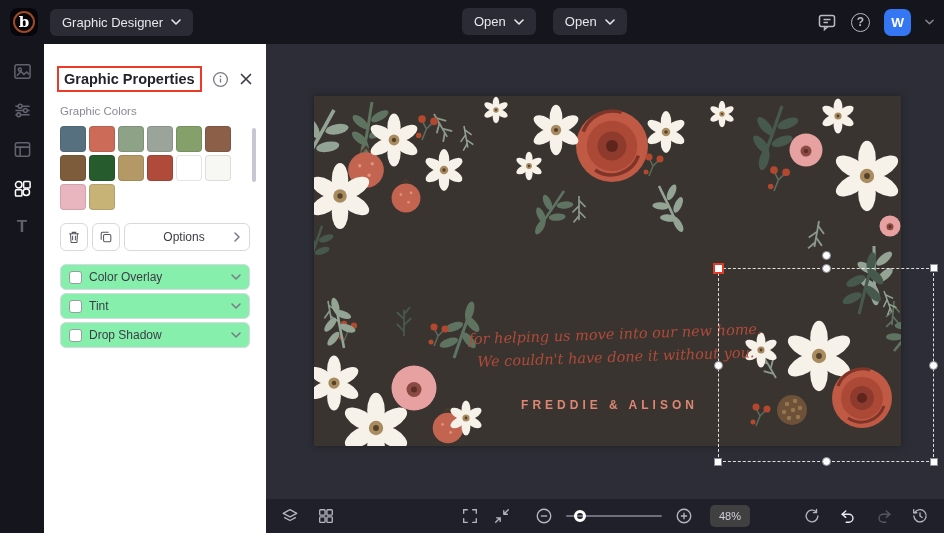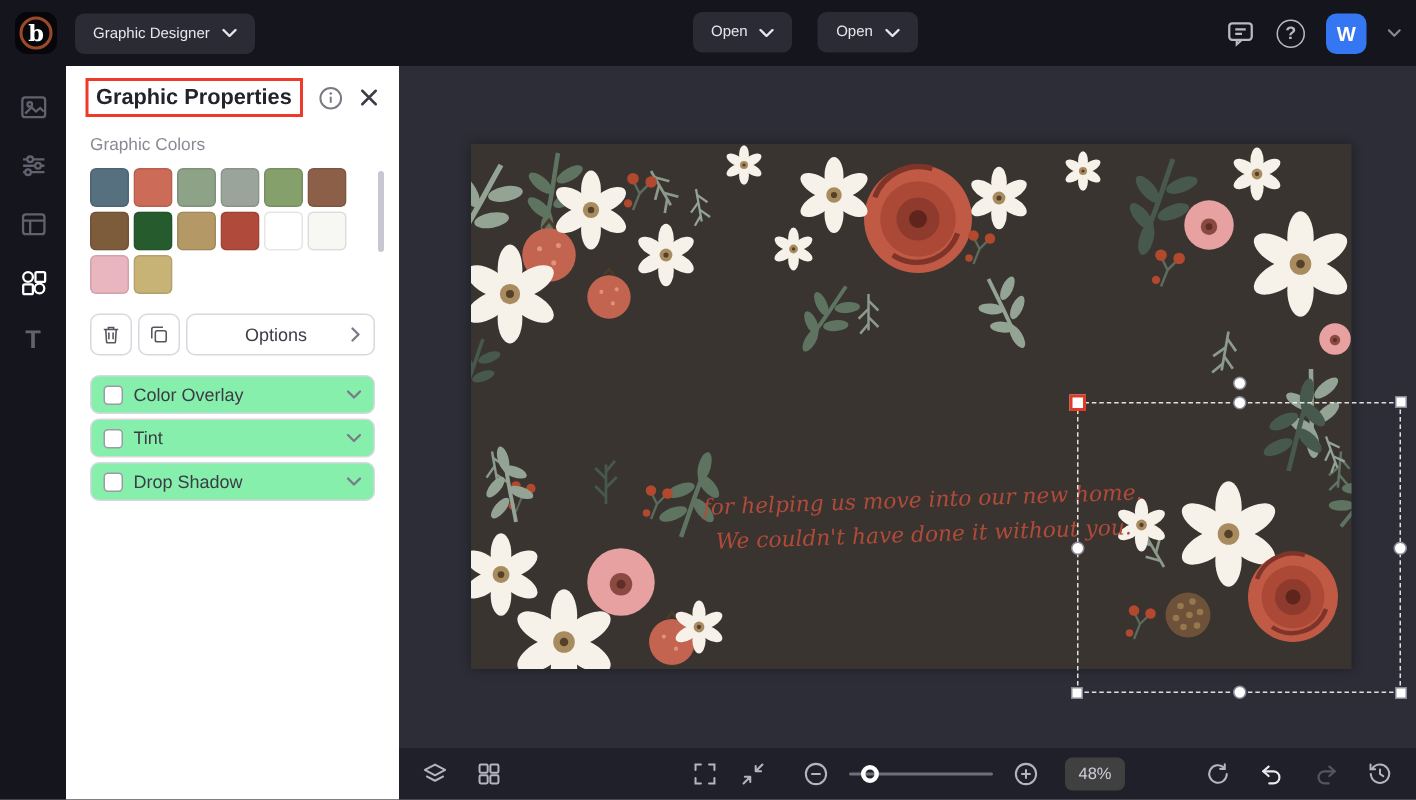--- a/index.html
+++ b/index.html
@@ -5,37 +5,37 @@
   * { margin:0; padding:0; box-sizing:border-box; }
   html,body { width:944px; height:533px; font-family:"Liberation Sans",sans-serif; }
   #app { position:relative; width:944px; height:533px; background:#15151e; overflow:hidden; }
   button { font-family:inherit; }
 
   
   .topbar { position:absolute; left:0; top:0; width:944px; height:44px; display:flex; align-items:center; padding:0 10px; z-index:30; }
   .logo { width:28px; height:28px; border-radius:8px; background:#07070b; display:flex; align-items:center; justify-content:center; margin-right:12px; position:relative; cursor:pointer; }
   .logo .ring { position:absolute; inset:3px; border-radius:50%; border:2px solid #c25a30; opacity:.8; }
   .logo span { position:relative; color:#fff; font-weight:bold; font-size:15px; font-family:"DejaVu Serif",serif; }
-  .tb-btn { height:27px; border:none; border-radius:6px; background:#2b2b35; color:#e6e6ec; font-size:10px; display:flex; align-items:center; gap:8px; padding:0 12px; cursor:pointer; }
+  .tb-btn { height:27px; border:none; border-radius:6px; background:#2b2b35; color:#e6e6ec; font-size:13px; display:flex; align-items:center; gap:8px; padding:0 12px; cursor:pointer; }
   .tb-center { position:absolute; left:462px; top:8px; display:flex; gap:17px; }
   .tb-right { margin-left:auto; display:flex; align-items:center; gap:14px; color:#b9bac6; }
   .help { width:19px; height:19px; border-radius:50%; border:1.6px solid #b9bac6; color:#b9bac6; font-size:12px; font-weight:bold; display:flex; align-items:center; justify-content:center; cursor:pointer; }
   .avatar { width:27px; height:27px; border-radius:7px; color:#fff; font-weight:bold; font-size:13.5px; display:flex; align-items:center; justify-content:center; cursor:pointer; }
   .icon-btn { background:none; border:none; color:#b9bac6; cursor:pointer; display:flex; align-items:center; }
 
   
   .rail { position:absolute; left:0; top:44px; width:44px; height:489px; background:#15151e; display:flex; flex-direction:column; align-items:center; padding-top:16px; gap:17px; z-index:20; }
   .tool { width:22px; height:22px; color:#62626e; display:flex; align-items:center; justify-content:center; cursor:pointer; }
   .tool.active { color:#ffffff; }
   .tool svg { width:19px; height:19px; }
   .tool .tglyph { font-weight:bold; font-size:17px; }
 
   
   .panel { position:absolute; left:44px; top:44px; width:222px; height:489px; background:#ffffff; z-index:20; }
-  .panel-header { display:flex; align-items:center; padding:8px 14px 0 13px; }
+  .panel-header { display:flex; align-items:center; padding:22px 14px 0 13px; }
   .panel-title { font-size:14.5px; font-weight:bold; color:#23232b; border:2px solid #ee3a28; padding:3px 5px; }
   .ph-icons { margin-left:auto; display:flex; align-items:center; gap:11px; color:#7a7a86; }
   .ph-icons .close { color:#3c3c46; cursor:pointer; display:flex; }
   .ph-icons .info { cursor:pointer; display:flex; }
   .colors-label { margin:13px 0 9px 16px; font-size:11.5px; color:#8a8a95; }
   .swatch-area { position:relative; margin-left:16px; width:198px; }
   .swatches { display:grid; grid-template-columns:repeat(6,26px); gap:3px; }
   .swatch { width:26px; height:26px; border-radius:4px; border:1px solid rgba(0,0,0,.10); cursor:pointer; }
   .scrollbar { position:absolute; right:2px; top:2px; width:4px; height:54px; border-radius:2px; background:#c7c7d1; cursor:pointer; }
   .btn-row { display:flex; gap:4px; margin:13px 16px 0 16px; }
@@ -392,20 +392,21 @@
           <use href="#berries" stroke="#5c6b5c" transform="translate(442,330)"></use>
         </g>
       </svg>
 
       <div class="card-title" style="color: rgb(223, 134, 115);">
       </div>
       <div class="card-script" style="color: rgb(177, 74, 57);">
         <div>for helping us move into our new home.</div>
         <div>We couldn't have done it without you.</div>
       </div>
+      <div class="card-sign" style="color: rgb(223, 134, 115);">FREDDIE &amp; ALISON</div>
     </div>
 
     <div class="selection">
       <span class="rot-handle"></span>
       <span class="hdl tl"></span>
       <span class="hdl tr"></span>
       <span class="hdl bl"></span>
       <span class="hdl br"></span>
       <span class="hdlc t"></span>
       <span class="hdlc b"></span>

